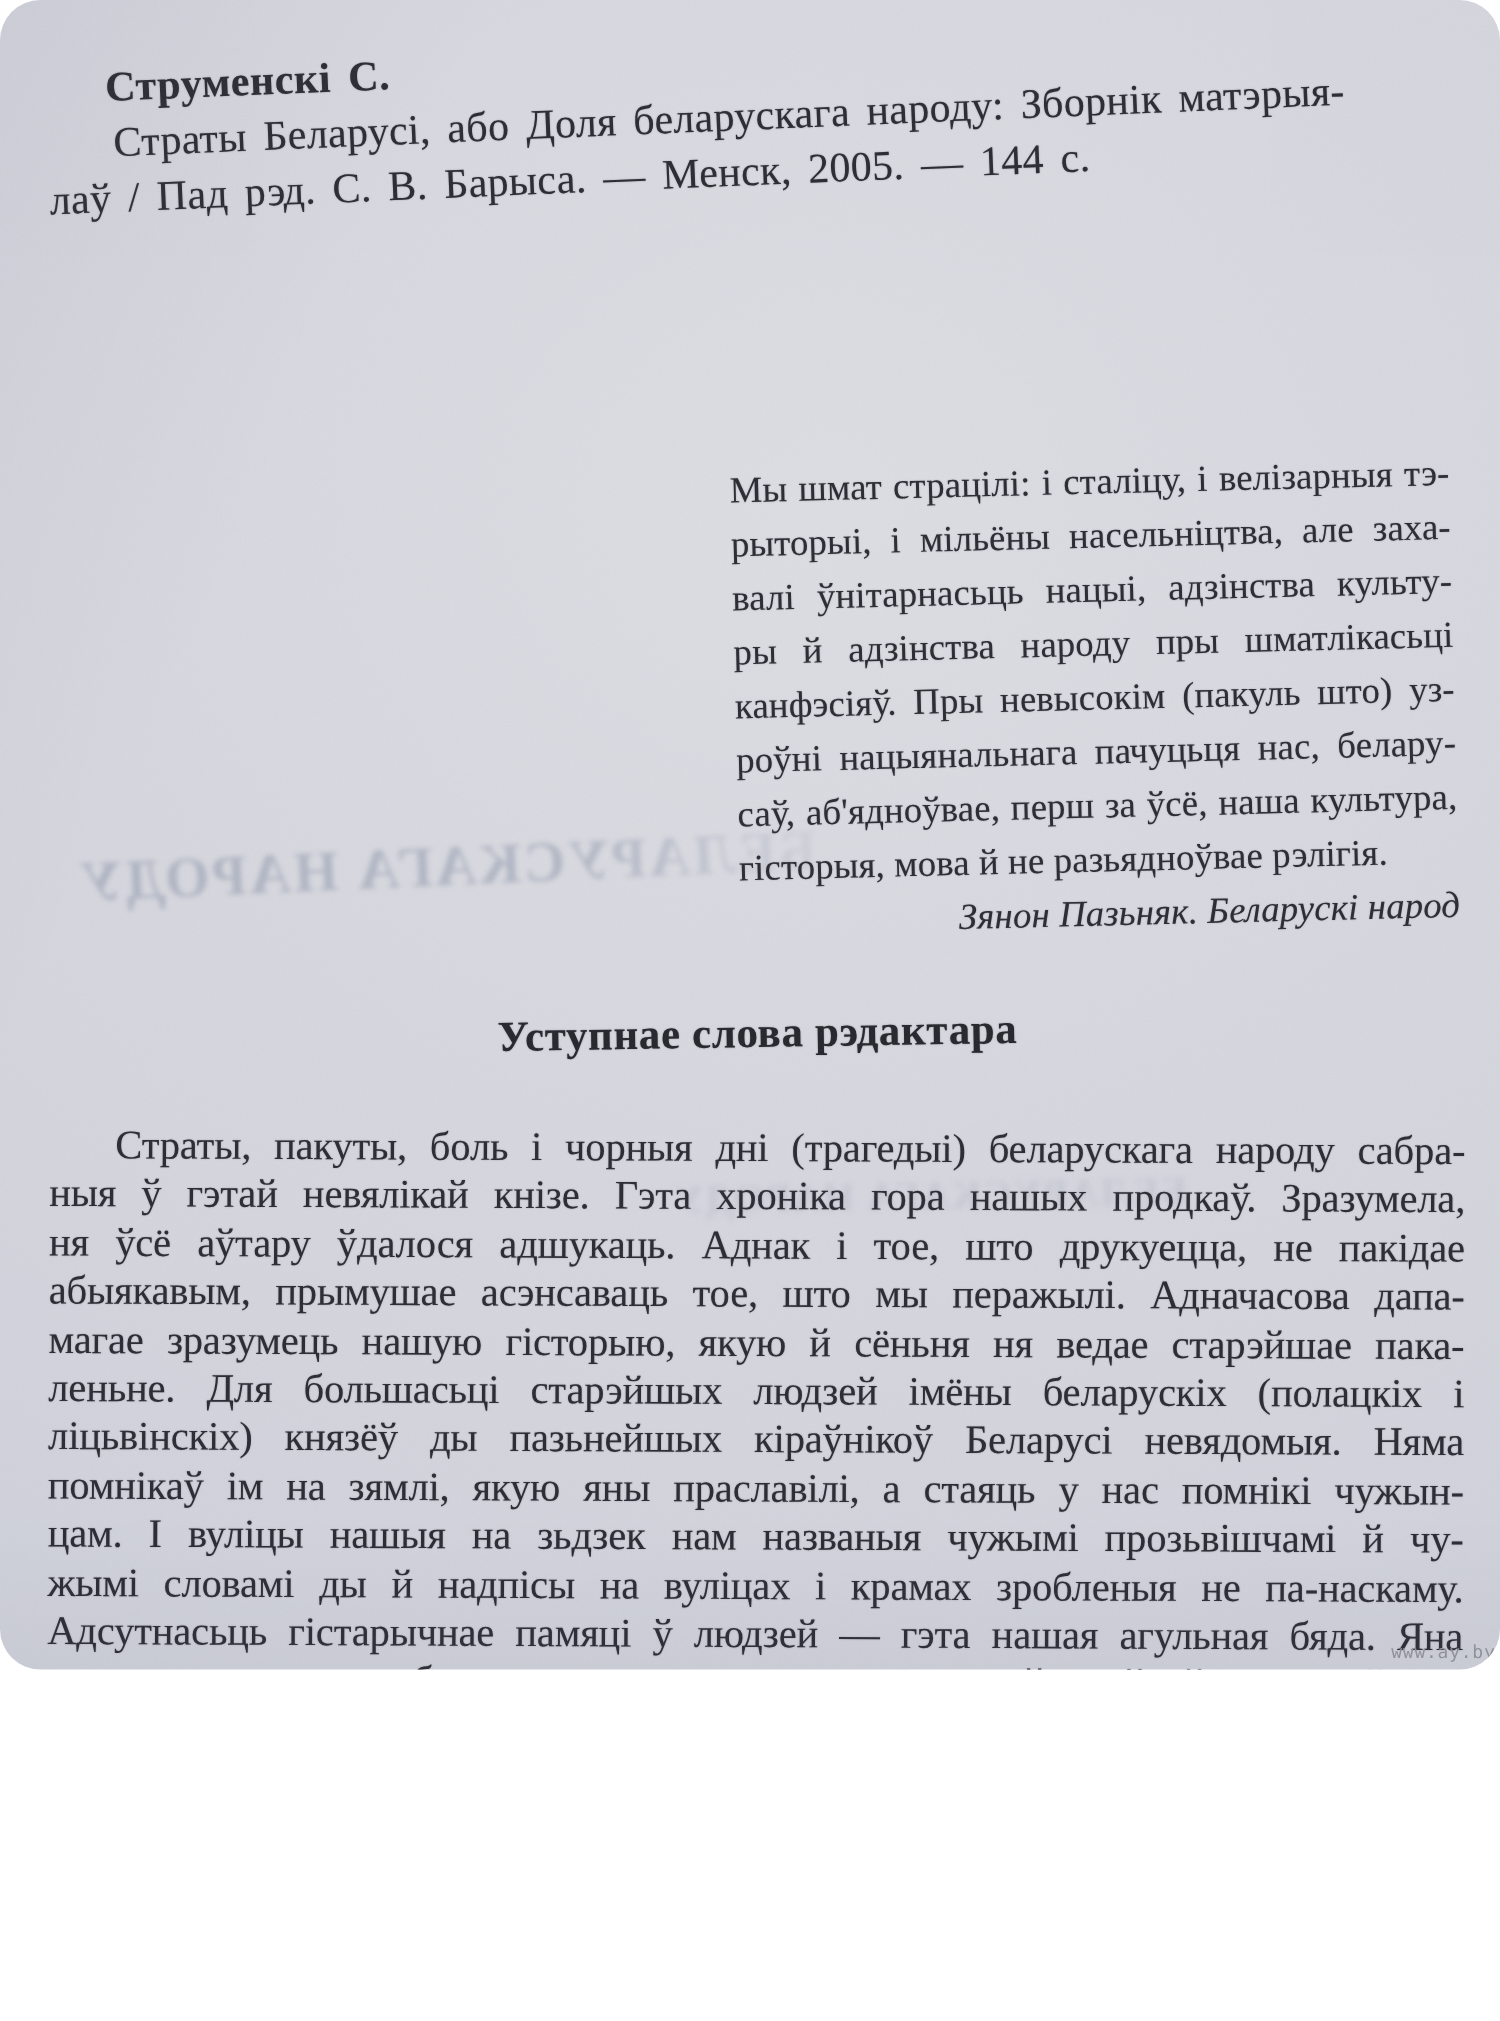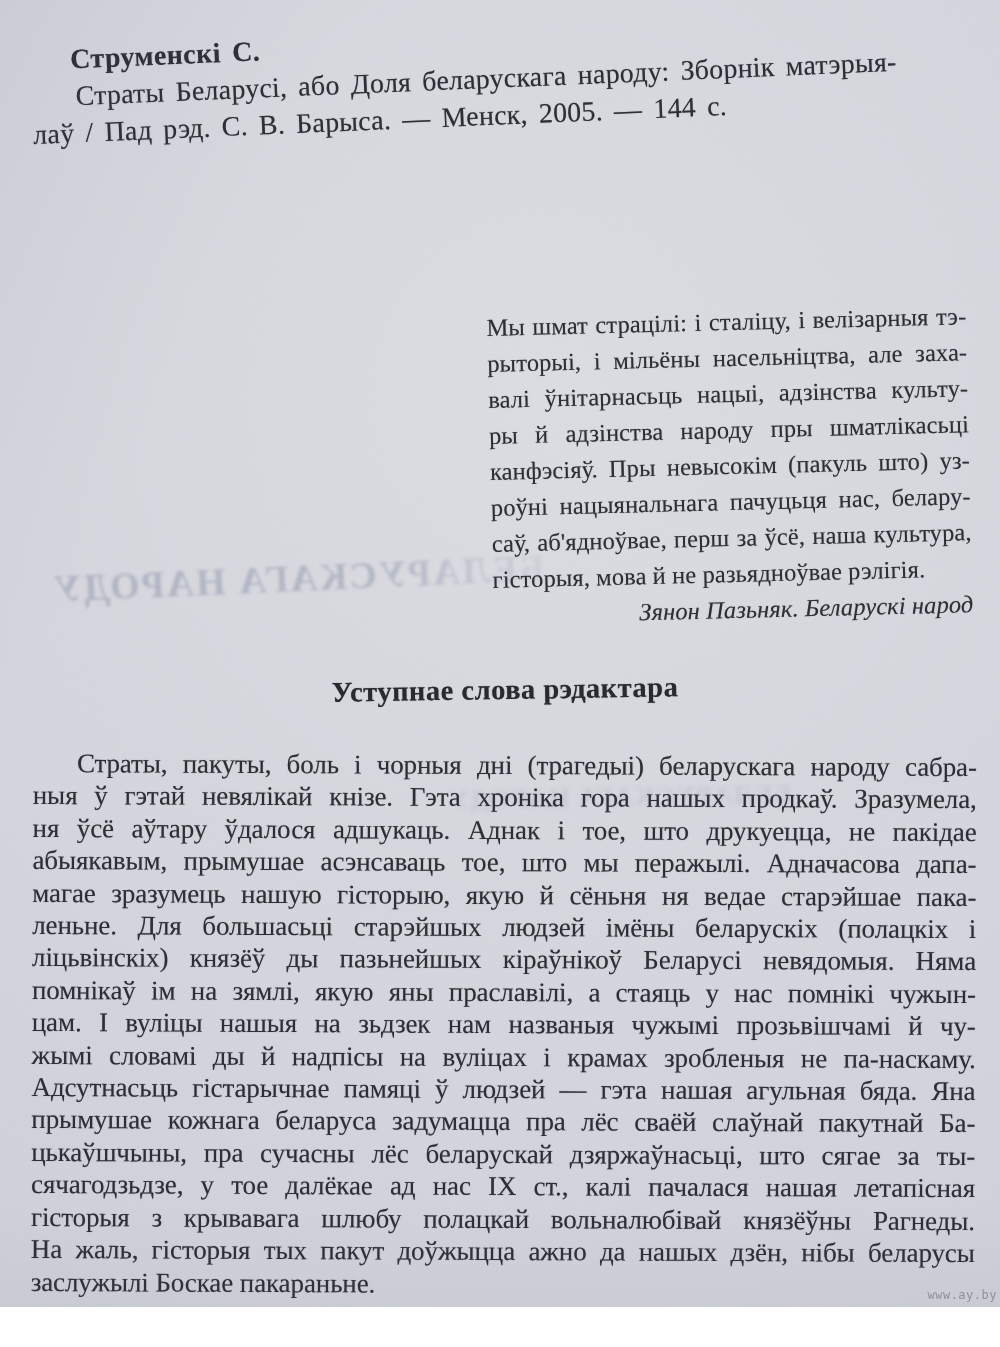--- a/index.html
+++ b/index.html
@@ -3,25 +3,26 @@
 <meta charset="utf-8">
 <style>
   html, body { margin: 0; padding: 0; }
   body {
     width: 1000px; height: 1347px;
     font-family: "Liberation Serif", "DejaVu Serif", serif;
     overflow: hidden;
   }
   .page {
     position: relative;
-    width: 1000px; height: 1307px;
+    width: 1000px; height: 1113px;
     background:
       radial-gradient(130% 100% at 55% 30%, #dcdde3 0%, #d6d7de 40%, #cfd1da 78%, #c9cbd5 100%);
     overflow: hidden;
     color: #2b2b33;
+    border-radius: 27px;
   }
   .vignette {
     position: absolute; inset: 0; z-index: 5; pointer-events: none;
     background:
       linear-gradient(115deg, rgba(98,103,124,0.07) 0%, rgba(98,103,124,0) 22%),
       linear-gradient(0deg, rgba(98,103,124,0.05) 0%, rgba(98,103,124,0) 8%),
       radial-gradient(140% 120% at 50% 45%, rgba(0,0,0,0) 62%, rgba(86,91,112,0.10) 100%);
   }
   .grain { position: absolute; inset: 0; z-index: 6; pointer-events: none; }
 

